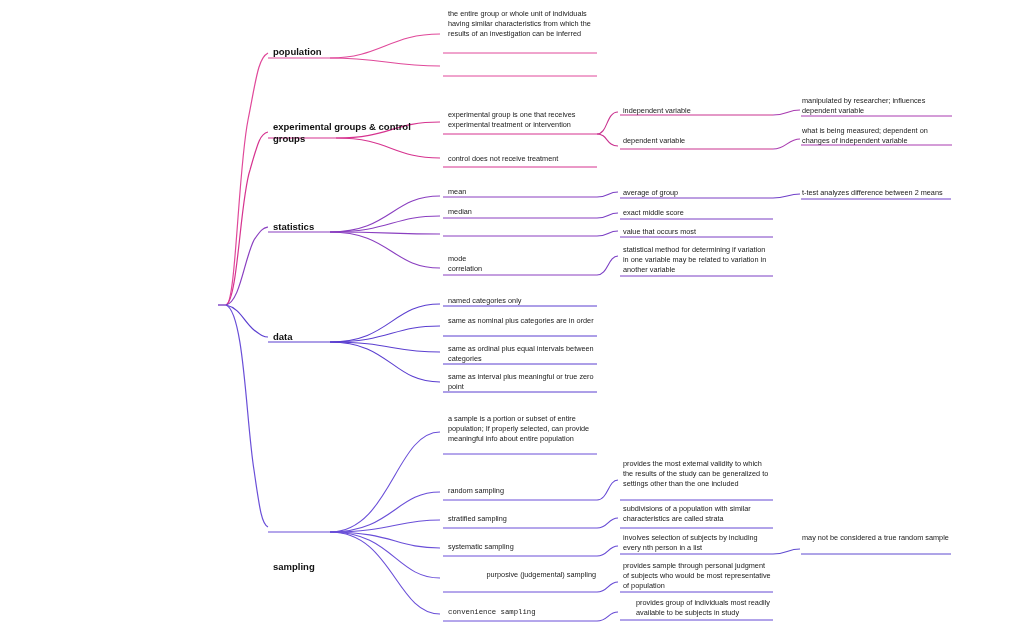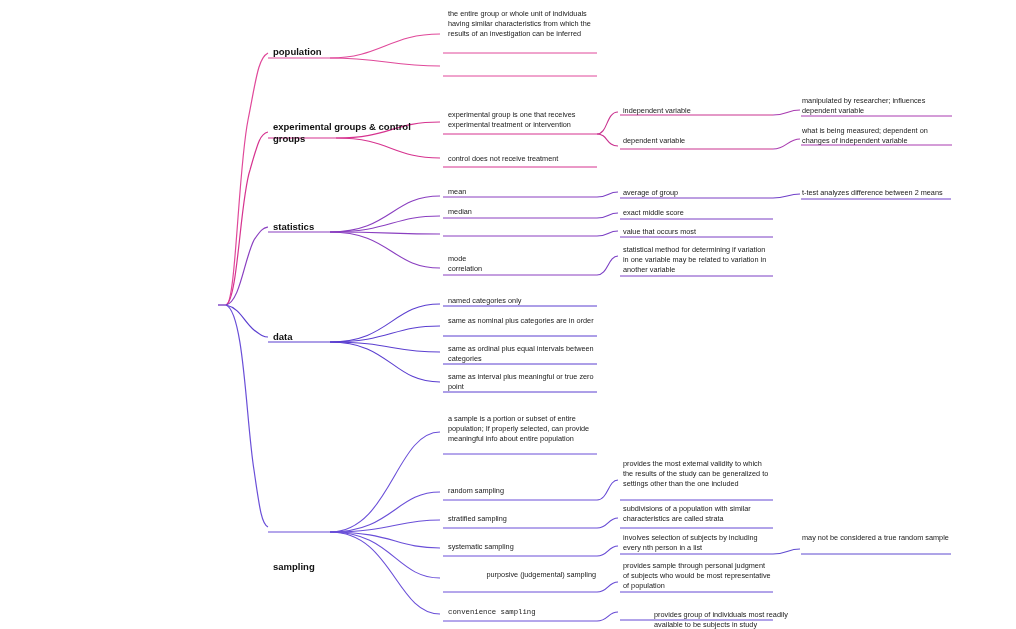--- a/index.html
+++ b/index.html
@@ -255,20 +255,20 @@
   </div>
   <div class="node leaf-label" style="left:623px; top:504px; width:150px;">
     <span>subdivisions of a population with similar characteristics are called strata</span>
   </div>
   <div class="node leaf-label" style="left:623px; top:533px; width:150px;">
     <span>involves selection of subjects by including every nth person in a list</span>
   </div>
   <div class="node leaf-label" style="left:623px; top:561px; width:150px;">
     <span>provides sample through personal judgment of subjects who would be most representative of population</span>
   </div>
-  <div class="node leaf-label" style="left:654px; top:598px; width:150px;margin-top:12px;">
+  <div class="node leaf-label" style="left:636px; top:598px; width:150px;">
     <span>provides group of individuals most readily available to be subjects in study</span>
   </div>
   <div class="node tiny-label" style="left:802px; top:533px; width:150px;">
     <span>may not be considered a true random sample</span>
   </div>
 
 </div>
 
 </body></html>

